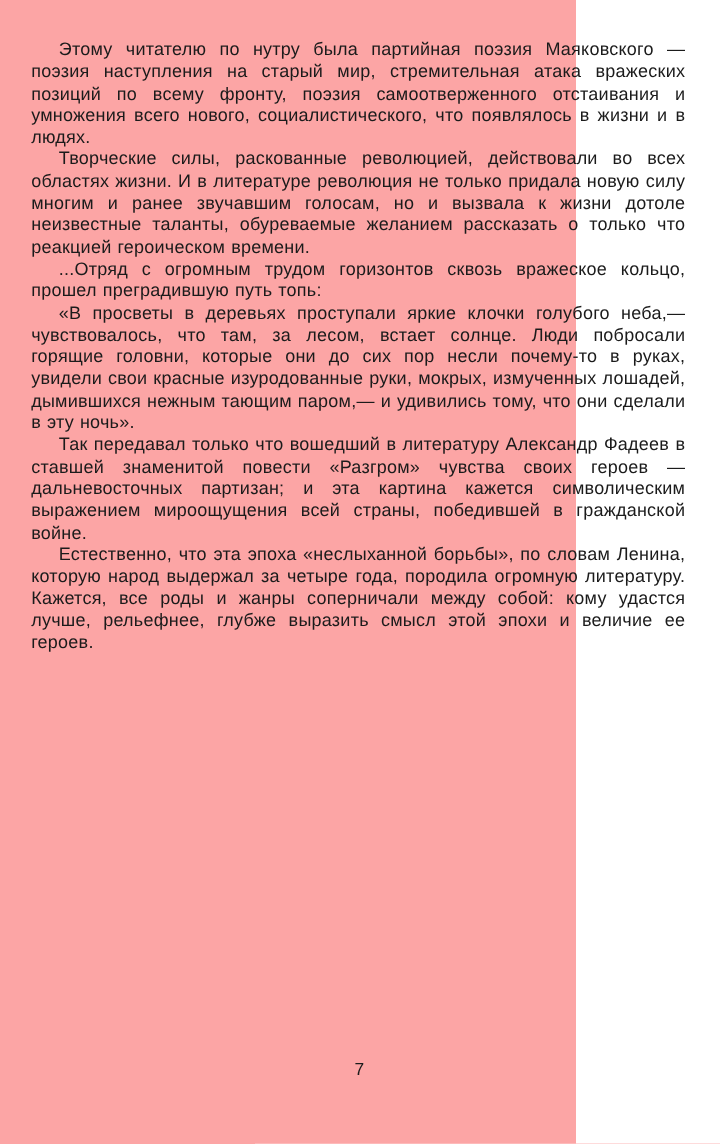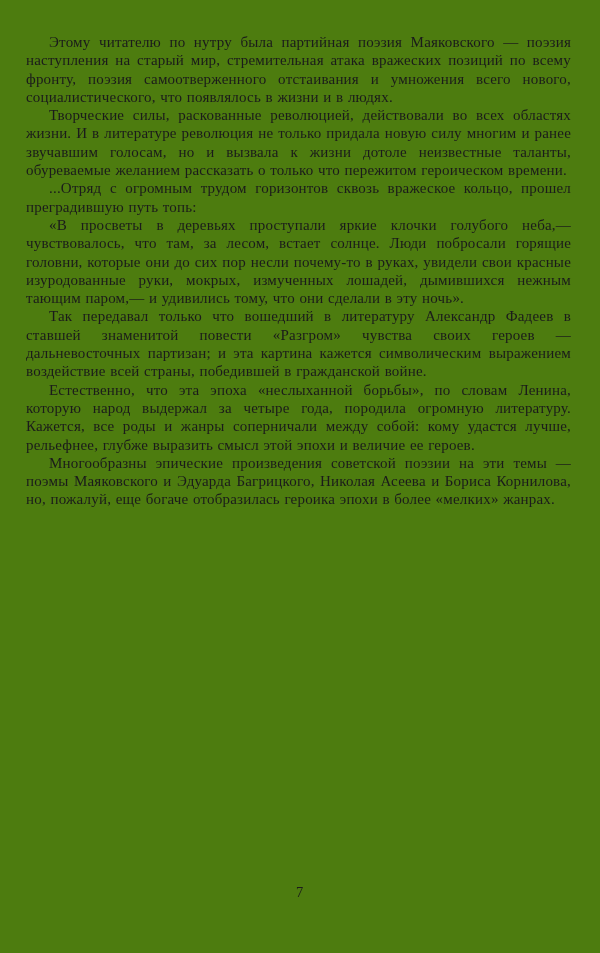--- a/index.html
+++ b/index.html
@@ -7,24 +7,24 @@
     padding: 0;
   }
   body {
     width: 600px;
     height: 953px;
     background: #ffffff;
     overflow: hidden;
   }
   .page {
     position: relative;
-    width: 600px;
+    width: 480px;
     height: 953px;
-    background: #4d7c0f;
-    font-family: Liberation Serif, serif;
+    background: #fca5a5;
+    font-family: Liberation Sans, sans-serif;
     color: #1b1b1b;
   }
   .text-block {
     position: absolute;
     left: 26px;
     top: 33px;
     width: 545px;
     text-align: justify;
     font-size: 15px;
     line-height: 18.3px;
@@ -46,21 +46,20 @@
     letter-spacing: 1px;
     color: #1b1b1b;
   }
 </style>
 </head>
 <body>
 
 <div class="page">
   <div class="text-block">
       <p class="para">Этому читателю по нутру была партийная поэзия Маяковского — поэзия наступления на старый мир, стремительная атака вражеских позиций по всему фронту, поэзия самоотверженного отстаивания и умножения всего нового, социалистического, что появлялось в жизни и в людях.</p>
-      <p class="para">Творческие силы, раскованные революцией, действовали во всех областях жизни. И в литературе революция не только придала новую силу многим и ранее звучавшим голосам, но и вызвала к жизни дотоле неизвестные таланты, обуреваемые желанием рассказать о только что пережитом героическом времени.</p>
+      <p class="para">Творческие силы, раскованные революцией, действовали во всех областях жизни. И в литературе революция не только придала новую силу многим и ранее звучавшим голосам, но и вызвала к жизни дотоле неизвестные таланты, обуреваемые желанием рассказать о только что реакцией героическом времени.</p>
       <p class="para">...Отряд с огромным трудом горизонтов сквозь вражеское кольцо, прошел преградившую путь топь:</p>
       <p class="para">«В просветы в деревьях проступали яркие клочки голубого неба,— чувствовалось, что там, за лесом, встает солнце. Люди побросали горящие головни, которые они до сих пор несли почему-то в руках, увидели свои красные изуродованные руки, мокрых, измученных лошадей, дымившихся нежным тающим паром,— и удивились тому, что они сделали в эту ночь».</p>
-      <p class="para">Так передавал только что вошедший в литературу Александр Фадеев в ставшей знаменитой повести «Разгром» чувства своих героев — дальневосточных партизан; и эта картина кажется символическим выражением воздействие всей страны, победившей в гражданской войне.</p>
+      <p class="para">Так передавал только что вошедший в литературу Александр Фадеев в ставшей знаменитой повести «Разгром» чувства своих героев — дальневосточных партизан; и эта картина кажется символическим выражением мироощущения всей страны, победившей в гражданской войне.</p>
       <p class="para">Естественно, что эта эпоха «неслыханной борьбы», по словам Ленина, которую народ выдержал за четыре года, породила огромную литературу. Кажется, все роды и жанры соперничали между собой: кому удастся лучше, рельефнее, глубже выразить смысл этой эпохи и величие ее героев.</p>
-      <p class="para">Многообразны эпические произведения советской поэзии на эти темы — поэмы Маяковского и Эдуарда Багрицкого, Николая Асеева и Бориса Корнилова, но, пожалуй, еще богаче отобразилась героика эпохи в более «мелких» жанрах.</p>
     </div>
   <div class="page-number">7</div>
 </div>
 
 </body></html>

